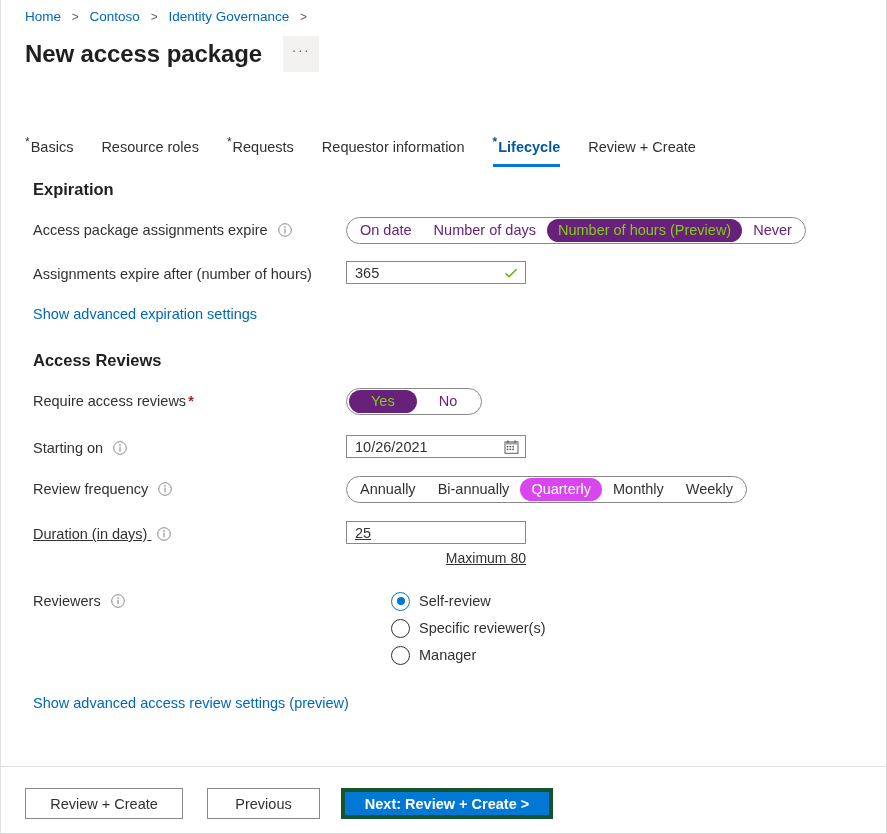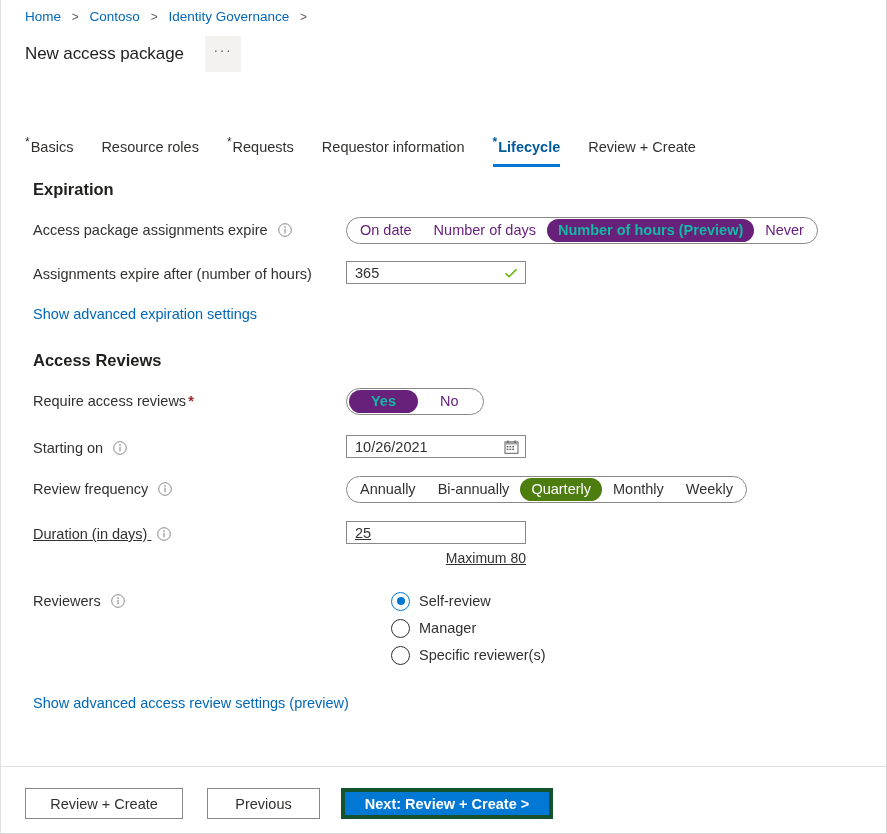--- a/index.html
+++ b/index.html
@@ -46,22 +46,22 @@
 
   
   .title-row {
     position: absolute;
     left: 24px;
     top: 36px;
     display: flex;
     align-items: center;
   }
   .page-title {
-    font-size: 17px;
-    font-weight: 400;
+    font-size: 24px;
+    font-weight: 700;
     color: #201f1e;
     letter-spacing: -0.1px;
     line-height: 34px;
     white-space: nowrap;
   }
   .ellipsis-btn {
     width: 36px;
     height: 36px;
     margin-left: 21px;
     background: #f3f2f1;
@@ -174,25 +174,25 @@
     height: 23px;
     line-height: 23px;
     border-radius: 12px;
     cursor: pointer;
     white-space: nowrap;
     color: #323130;
   }
   .choice-group.purple .choice { color: #68217a; }
   .choice-group.purple .choice.selected {
     background: #68217a;
-    color: #14b8a6;
-    font-weight: 700;
+    color: #84cc16;
+    font-weight: 400;
   }
   .choice-group.blue .choice.selected {
-    background: #4d7c0f;
+    background: #d946ef;
     color: #ffffff;
   }
 
   
   .text-input {
     position: relative;
     width: 180px;
     height: 23px;
     border: 1px solid #8a8886;
     background: #fff;
@@ -466,25 +466,25 @@
               <rect x="6.45" y="5.8" width="1.1" height="4.5" fill="#8a8886"></rect>
             </svg></span>
       </div>
       <div class="radio-list" style="margin-left:13px;">
         <div class="radio-item selected">
           <span class="radio-mark"></span>
           <span class="radio-label">Self-review</span>
         </div>
         <div class="radio-item">
           <span class="radio-mark"></span>
-          <span class="radio-label">Manager</span>
+          <span class="radio-label">Specific reviewer(s)</span>
         </div>
         <div class="radio-item">
           <span class="radio-mark"></span>
-          <span class="radio-label">Specific reviewer(s)</span>
+          <span class="radio-label">Manager</span>
         </div>
       </div>
     </div>
 
     <a class="link" style="margin-top:26px;">Show advanced access review settings (preview)</a>
   </div>
 
   <div class="footer-divider"></div>
   <div class="footer">
     <button class="btn btn-secondary" id="btn-review">Review + Create</button>

